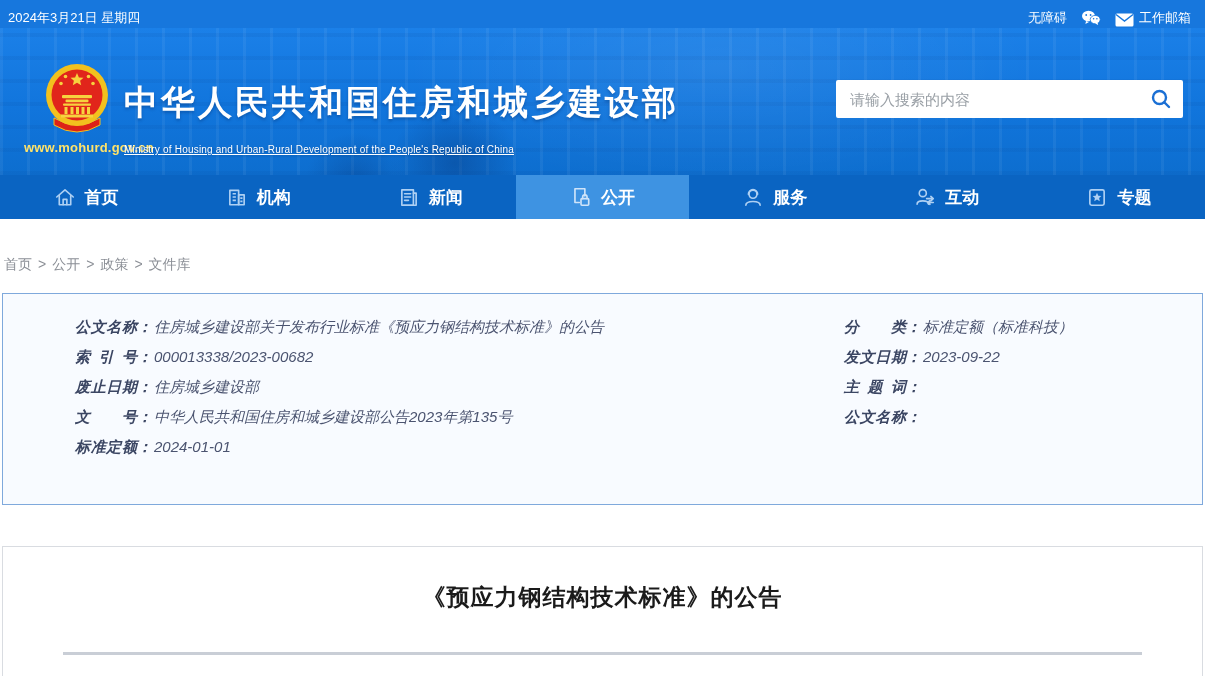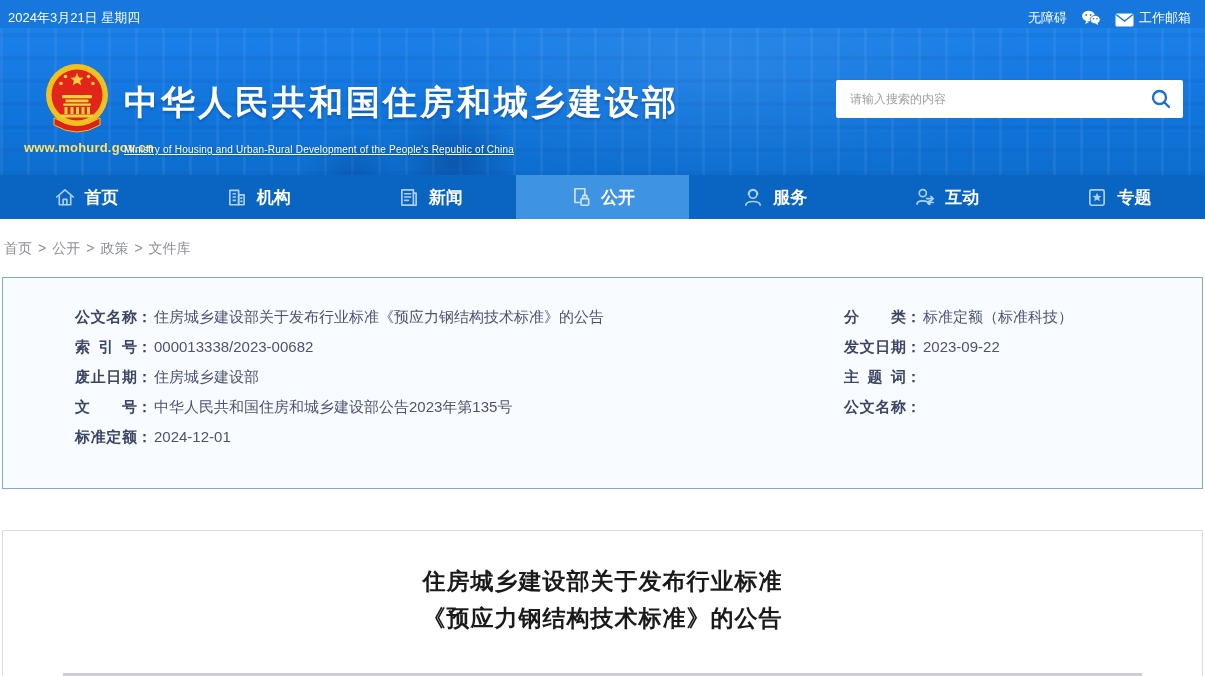--- a/index.html
+++ b/index.html
@@ -27,41 +27,41 @@
       radial-gradient(420px 160px at 720px 40px, rgba(255,255,255,.07), transparent 75%);
   }
   .banner-inner { position:relative; z-index:2; height:100%; }
   .emblem-wrap { position:absolute; left:24px; top:34px; width:106px; text-align:center; }
   .site-url { display:block; margin-top:4px; color:#ffe36a; font-weight:bold; font-size:13px; letter-spacing:.2px; }
   .brand { position:absolute; left:124px; top:52px; color:#fff; }
   .brand-title { font-size:34px; font-weight:bold; letter-spacing:3px; text-shadow:0 2px 3px rgba(0,40,100,.35); }
   .brand-sub { margin-top:18px; font-size:10px; letter-spacing:.2px; text-shadow:0 1px 2px rgba(0,40,100,.3);text-decoration:underline; }
   .search-box { position:absolute; right:22px; top:52px; width:347px; height:38px; background:#fff;
     display:flex; align-items:center; border-radius:2px; }
-  .search-box input { flex:1; border:none; outline:none; font-size:12px; color:#333;
+  .search-box input { flex:1; border:none; outline:none; font-size:15px; color:#333;
     padding:0 8px 0 14px; background:transparent; font-family:inherit; }
   .search-box input::placeholder { color:#9aa0a6; }
   .search-btn { width:44px; height:100%; border:none; background:transparent; cursor:pointer;
     display:flex; align-items:center; justify-content:center; }
 
   
   .nav { height:44px; background:#0a64c2; display:flex; }
   .nav-item { flex:1; display:flex; align-items:center; justify-content:center; gap:9px;
     color:#fff; font-size:17px; font-weight:bold; cursor:pointer; }
   .nav-item.active { background:#3e93e2; }
   .nav-ic { display:inline-flex; }
 
   
-  .breadcrumb { padding:21px 0 0 4px; font-size:14px; color:#8b8f96; }
+  .breadcrumb { padding:21px 0 0 4px; font-size:14px; color:#8b8f96;margin-top:16px; }
   .breadcrumb a { color:#8b8f96; text-decoration:none; }
   .crumb-sep { margin:0 6px; }
 
   
   .doc-box { margin:19px 2px 0 2px; border:1px solid #7fa9dc; background:#f8fbff;
-    height:212px; padding:24px 0 0 0; display:flex; }
+    height:212px; padding:18px 0 0 0; display:flex;font-style:italic; }
   .doc-col-left { width:841px; padding-left:72px; }
   .doc-col-right { flex:1; }
   .doc-row { height:30px; line-height:30px; font-size:15px; white-space:nowrap; }
   .doc-lbl { display:inline-block; width:62px; font-weight:bold; color:#3b4663;
     text-align:justify; text-align-last:justify; vertical-align:top; }
   .doc-colon { font-weight:bold; color:#3b4663; margin-right:2px; }
   .doc-val { color:#4b5470; }
 
   
   .article-box { margin:41px 2px 0 2px; border:1px solid #d9dce1; background:#fff; height:300px; }
@@ -235,38 +235,37 @@
     <div class="doc-row">
       <span class="doc-lbl">索 引 号</span><span class="doc-colon">：</span><span class="doc-val">000013338/2023-00682</span>
     </div>
     <div class="doc-row">
       <span class="doc-lbl">废止日期</span><span class="doc-colon">：</span><span class="doc-val">住房城乡建设部</span>
     </div>
     <div class="doc-row">
       <span class="doc-lbl">文 号</span><span class="doc-colon">：</span><span class="doc-val">中华人民共和国住房和城乡建设部公告2023年第135号</span>
     </div>
     <div class="doc-row">
-      <span class="doc-lbl">标准定额</span><span class="doc-colon">：</span><span class="doc-val">2024-12-01</span>
+      <span class="doc-lbl">标准定额</span><span class="doc-colon">：</span><span class="doc-val">2024-01-01</span>
     </div>
   </div>
   <div class="doc-col-right">
     <div class="doc-row">
       <span class="doc-lbl">分 类</span><span class="doc-colon">：</span><span class="doc-val">标准定额（标准科技）</span>
     </div>
     <div class="doc-row">
       <span class="doc-lbl">发文日期</span><span class="doc-colon">：</span><span class="doc-val">2023-09-22</span>
     </div>
     <div class="doc-row">
       <span class="doc-lbl">主 题 词</span><span class="doc-colon">：</span><span class="doc-val"></span>
     </div>
     <div class="doc-row">
       <span class="doc-lbl">公文名称</span><span class="doc-colon">：</span><span class="doc-val"></span>
     </div>
   </div>
 </div>
 
 <div class="article-box">
   <div class="article-title">
-    <div>住房城乡建设部关于发布行业标准</div>
     <div>《预应力钢结构技术标准》的公告</div>
   </div>
   <div class="article-divider"></div>
 </div>
 
 </body></html>

